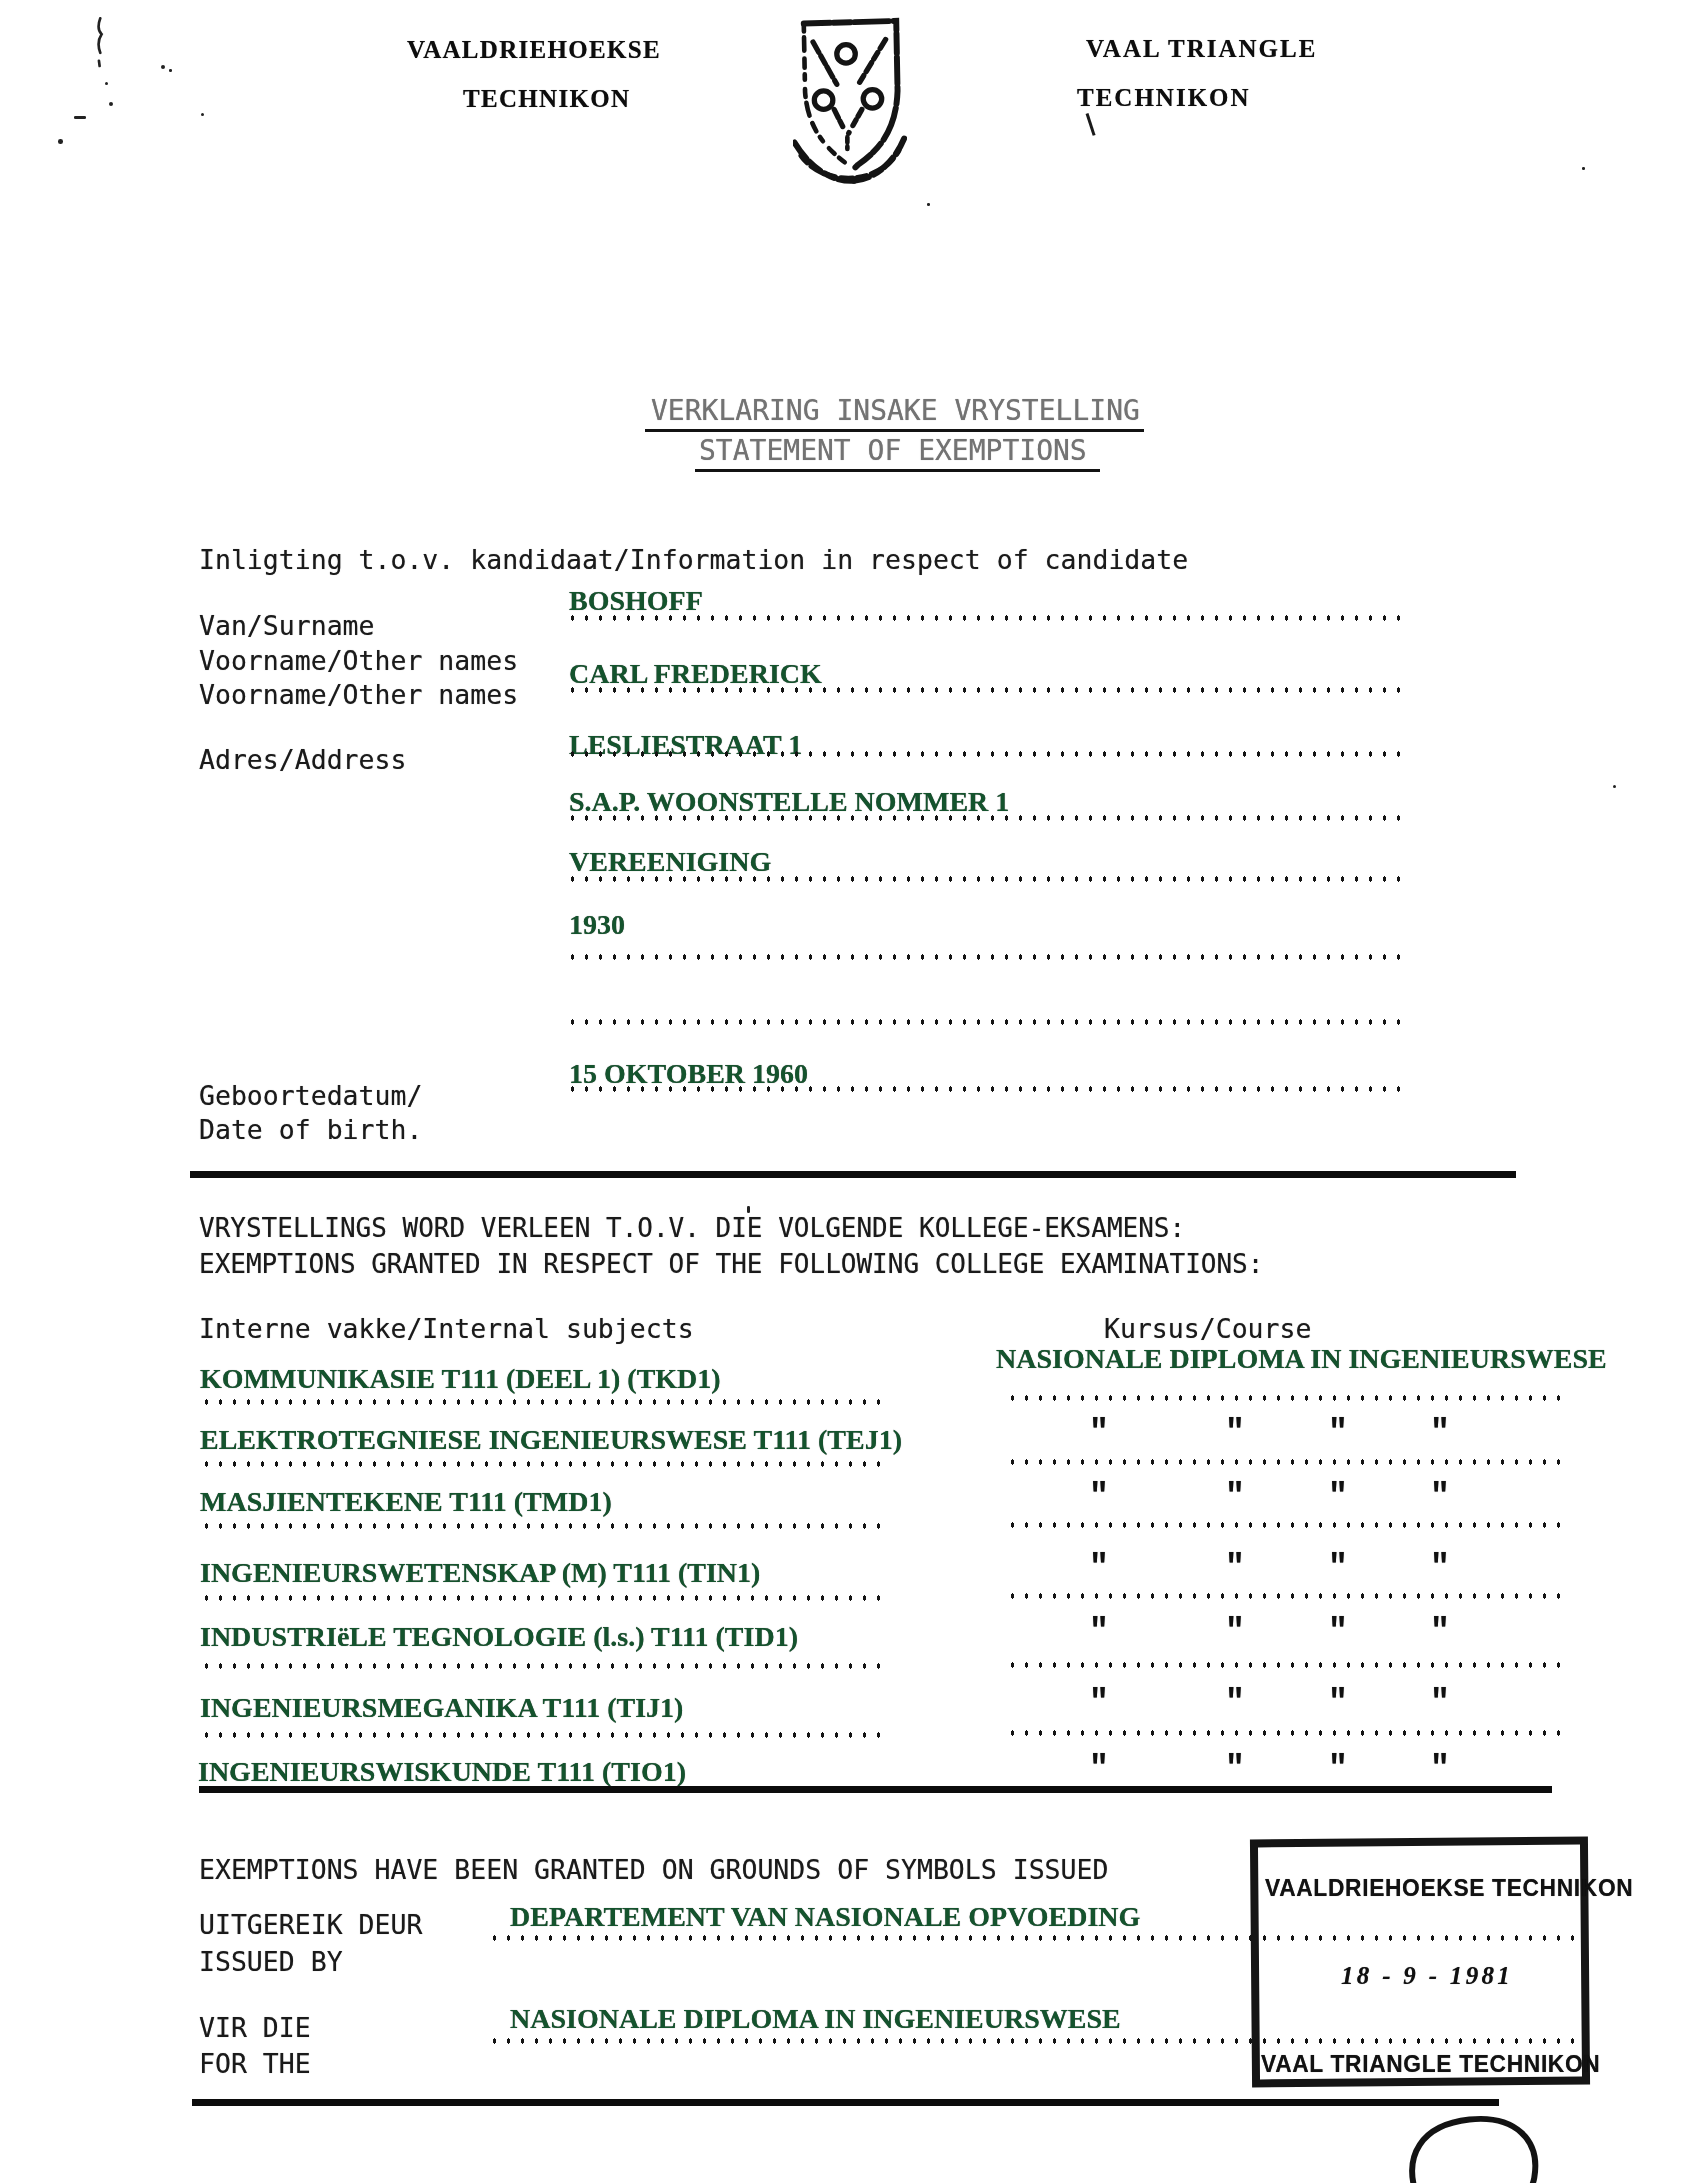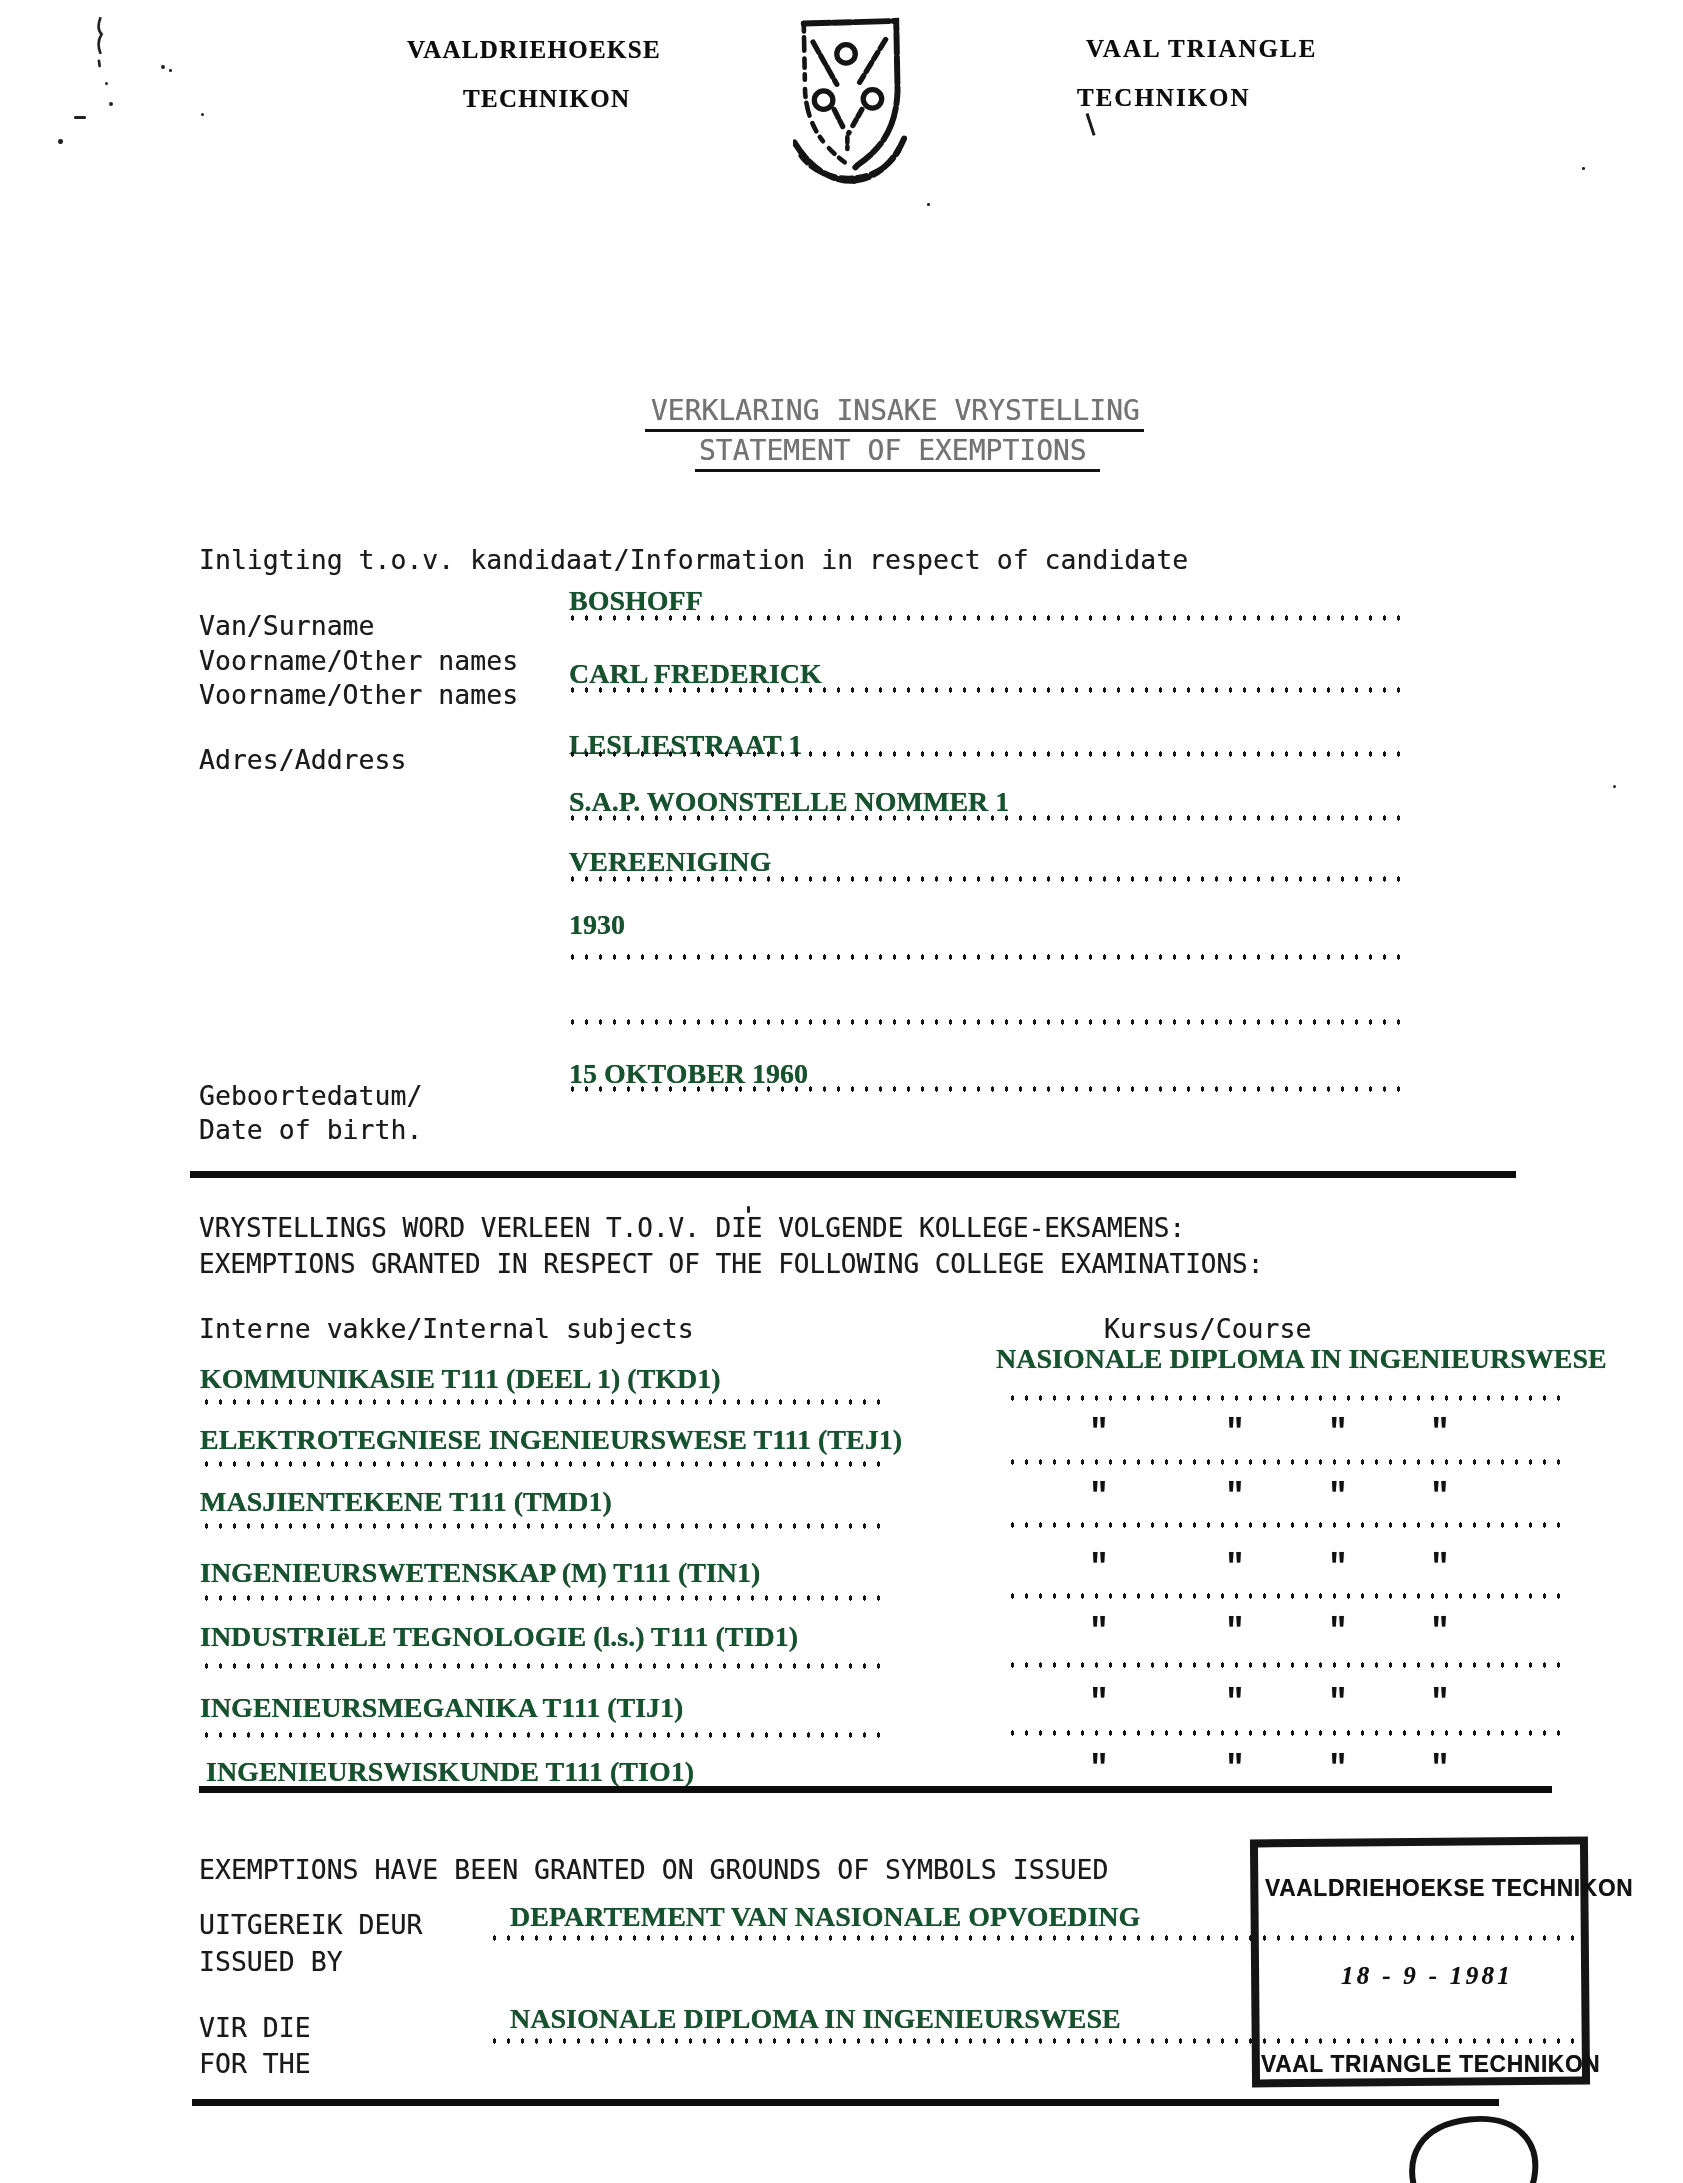--- a/index.html
+++ b/index.html
@@ -179,21 +179,21 @@
   <div class="lbl" style="left:1104px;top:1313px;">Kursus/Course</div>
 
   <div class="val" style="left:996px;top:1343px;">NASIONALE DIPLOMA IN INGENIEURSWESE</div>
 
   <div class="val" style="left:200px;top:1363px;">KOMMUNIKASIE T111 (DEEL 1) (TKD1)</div>
   <div class="val" style="left:200px;top:1424px;">ELEKTROTEGNIESE INGENIEURSWESE T111 (TEJ1)</div>
   <div class="val" style="left:200px;top:1486px;">MASJIENTEKENE T111 (TMD1)</div>
   <div class="val" style="left:200px;top:1557px;">INGENIEURSWETENSKAP (M) T111 (TIN1)</div>
   <div class="val" style="left:200px;top:1621px;">INDUSTRIëLE TEGNOLOGIE (l.s.) T111 (TID1)</div>
   <div class="val" style="left:200px;top:1692px;">INGENIEURSMEGANIKA T111 (TIJ1)</div>
-  <div class="val" style="left:206px;top:1756px;text-align:right;">INGENIEURSWISKUNDE T111 (TIO1)</div>
+  <div class="val" style="left:198px;top:1756px;text-align:right;">INGENIEURSWISKUNDE T111 (TIO1)</div>
 
   <div class="dots" style="left:200px;top:1398px;width:690px;"></div>
   <div class="dots" style="left:200px;top:1460px;width:690px;"></div>
   <div class="dots" style="left:200px;top:1522px;width:690px;"></div>
   <div class="dots" style="left:200px;top:1594px;width:690px;"></div>
   <div class="dots" style="left:200px;top:1662px;width:690px;"></div>
   <div class="dots" style="left:200px;top:1731px;width:690px;"></div>
 
   <div class="dots" style="left:1006px;top:1394px;width:564px;"></div>
   <div class="dots" style="left:1006px;top:1458px;width:564px;"></div>

